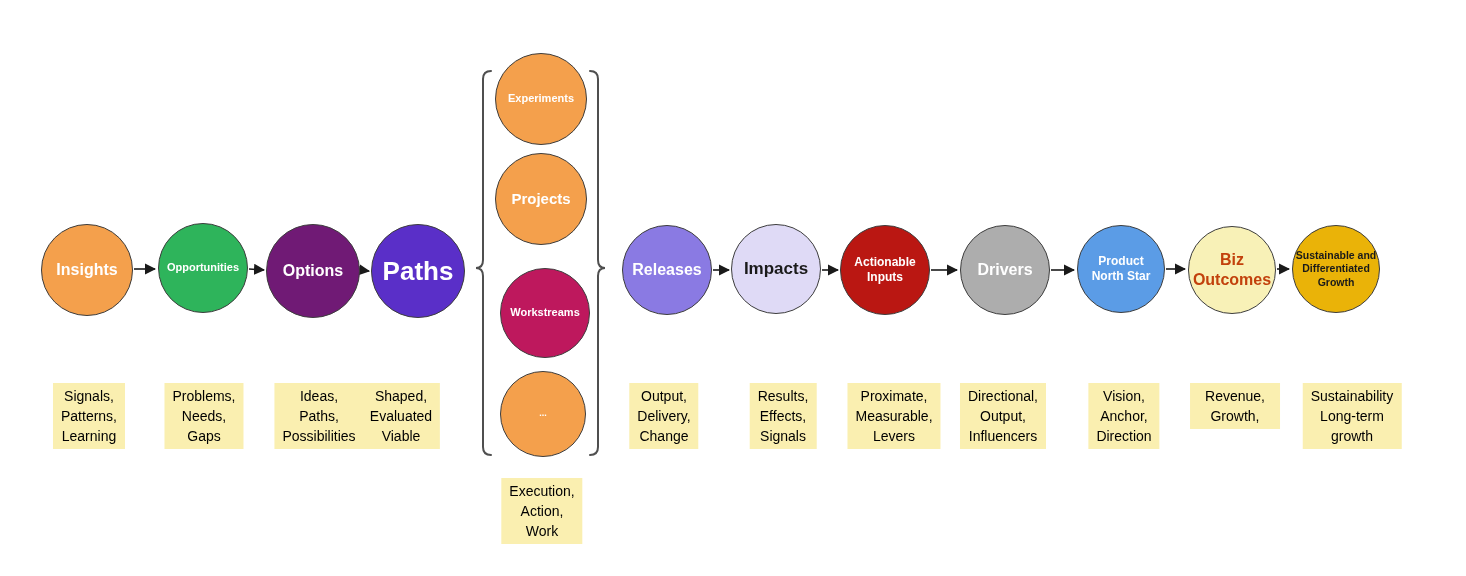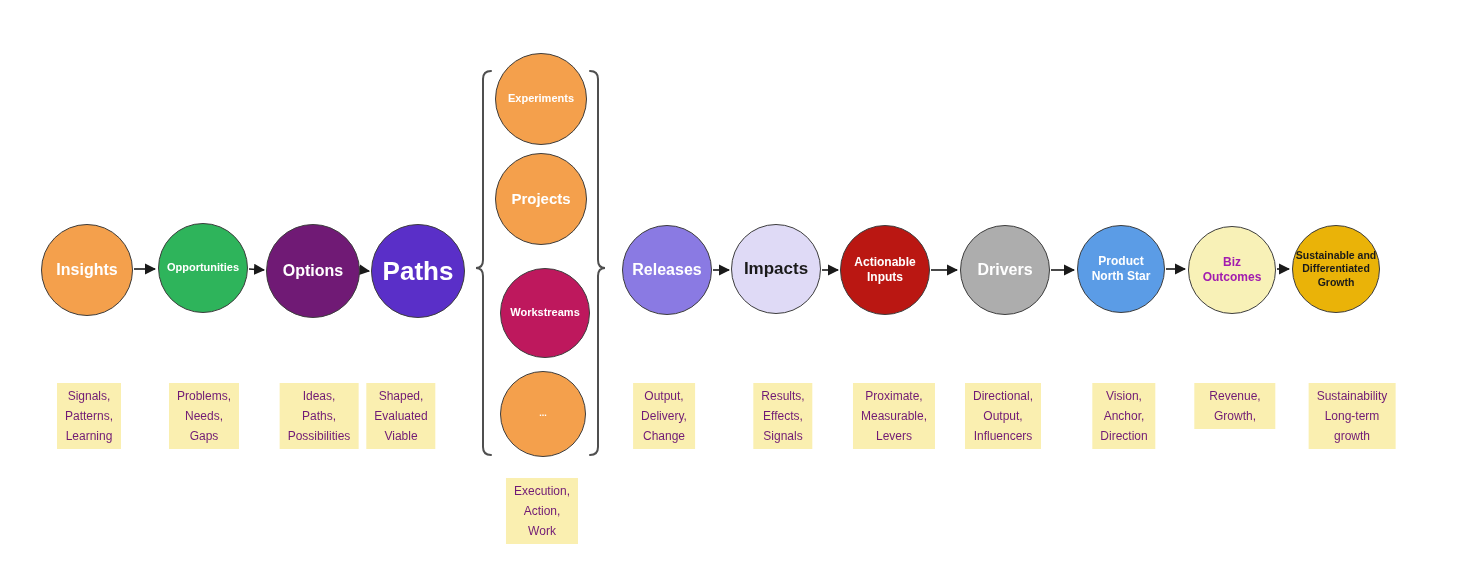--- a/index.html
+++ b/index.html
@@ -22,38 +22,38 @@
     justify-content: center;
     text-align: center;
     font-weight: bold;
     white-space: pre-line;
     line-height: 1.25;
   }
   .note {
     position: absolute;
     transform: translateX(-50%);
     background: #FAEFB0;
-    color: #701a75;
-    font-size: 12px;
+    color: #000000;
+    font-size: 14px;
     line-height: 20px;
     text-align: center;
     white-space: pre-line;
     padding: 3px 8px;
   }
   
   .n-insights     { left: 41px;   top: 224px; width: 92px; height: 92px; background:#F4A04C; color:#fff; font-size:16px; }
   .n-opps         { left: 158px;  top: 223px; width: 90px; height: 90px; background:#2EB45B; color:#fff; font-size:11px; }
   .n-options      { left: 266px;  top: 224px; width: 94px; height: 94px; background:#701a75; color:#fff; font-size:16px; }
   .n-bets         { left: 371px;  top: 224px; width: 94px; height: 94px; background:#5A2FC8; color:#fff; font-size:26px; }
   .n-releases     { left: 622px;  top: 225px; width: 90px; height: 90px; background:#8A7AE3; color:#ffffff; font-size:16px; }
   .n-impacts      { left: 731px;  top: 224px; width: 90px; height: 90px; background:#DFDAF6; color:#1a1a1a; font-size:17px; }
   .n-actionable   { left: 840px;  top: 225px; width: 90px; height: 90px; background:#BA1712; color:#fff; font-size:12px; }
   .n-drivers      { left: 960px;  top: 225px; width: 90px; height: 90px; background:#ADADAD; color:#fff; font-size:16px; }
   .n-pns          { left: 1077px; top: 225px; width: 88px; height: 88px; background:#5B9CE6; color:#fff; font-size:12px; }
-  .n-biz          { left: 1188px; top: 226px; width: 88px; height: 88px; background:#F8F1B7; color:#a21caf; font-size:12px; }
+  .n-biz          { left: 1188px; top: 226px; width: 88px; height: 88px; background:#F8F1B7; color:#c2410c; font-size:16px; }
   .n-sustainable  { left: 1292px; top: 225px; width: 88px; height: 88px; background:#eab308; color:#1a1a1a; font-size:10.5px; }
   
   .n-experiments  { left: 495px;  top: 53px;  width: 92px; height: 92px; background:#F4A04C; color:#fff; font-size:11px; }
   .n-projects     { left: 495px;  top: 153px; width: 92px; height: 92px; background:#F4A04C; color:#fff; font-size:15px; }
   .n-workstreams  { left: 500px;  top: 268px; width: 90px; height: 90px; background:#be185d; color:#fff; font-size:11px; }
   .n-more         { left: 500px;  top: 371px; width: 86px; height: 86px; background:#F4A04C; color:#fff; font-size:9px; }
   
   .a-insights    { left: 89px;   top: 383px; }
   .a-opps        { left: 204px;  top: 383px; }
   .a-options     { left: 319px;  top: 383px; }

